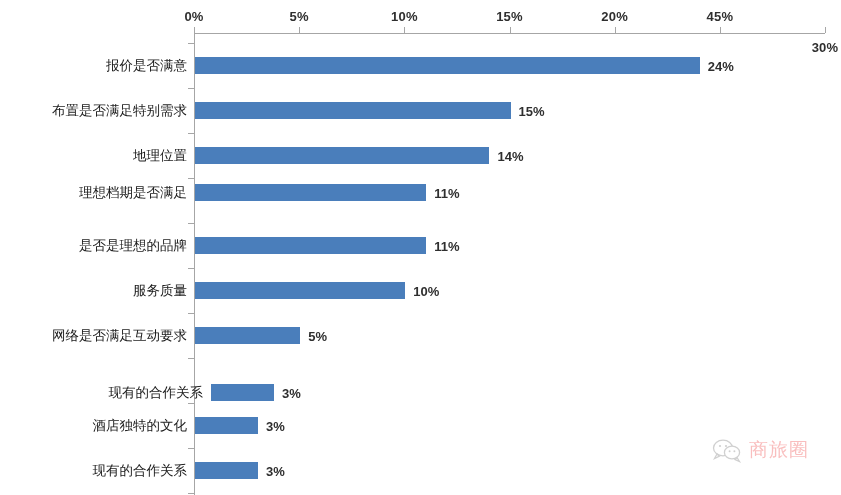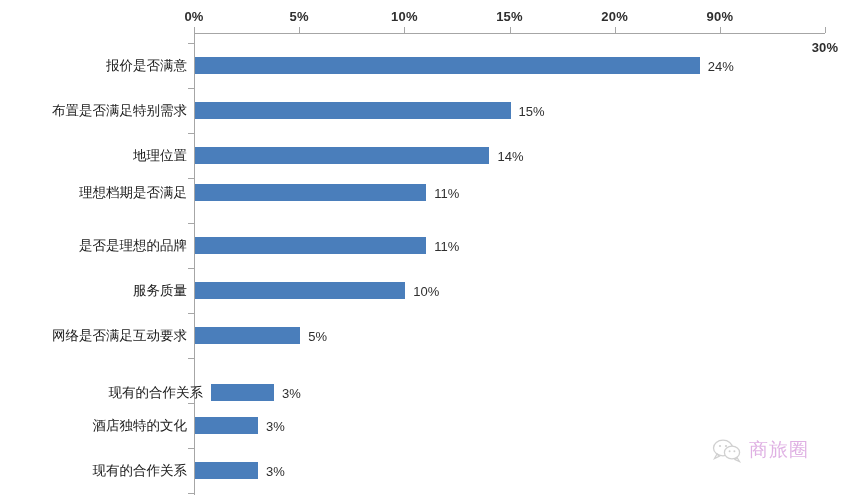--- a/index.html
+++ b/index.html
@@ -81,21 +81,21 @@
     line-height: 1;
   }
   .bar {
     position: absolute;
     background: #4a7ebb;
     height: 17px;
   }
   .bar-value {
     position: absolute;
     font-size: 13px;
-    font-weight: normal;
+    font-weight: bold;
     color: #2f2f2f;
     white-space: nowrap;
     line-height: 1;
   }
 
   
   .watermark {
     position: absolute;
     display: flex;
     align-items: center;
@@ -103,37 +103,37 @@
     opacity: 0.34;
     pointer-events: none;
   }
   .wm-logo {
     width: 30px;
     height: 26px;
     position: relative;
   }
   .wm-text {
     font-size: 19px;
-    color: #a21caf;
+    color: #ef4444;
     letter-spacing: 1px;
     white-space: nowrap;
   }
 </style>
 </head>
 <body>
 
 <div id="chart-root">
 
   <div class="axis-top">
       <span class="tick-label" style="left: 194px;">0%</span>
       <span class="tick-label" style="left: 299.167px;">5%</span>
       <span class="tick-label" style="left: 404.333px;">10%</span>
       <span class="tick-label" style="left: 509.5px;">15%</span>
       <span class="tick-label" style="left: 614.667px;">20%</span>
-      <span class="tick-label" style="left: 719.833px;">90%</span>
+      <span class="tick-label" style="left: 719.833px;">45%</span>
       <span class="tick-label" style="left: 825px; margin-top: 31px;">30%</span>
     </div>
 
   <div id="axis-layer">
       <div class="axis-line-h" style="left: 194px; top: 33px; width: 631px; background: rgb(166, 166, 166);"></div>
       <div class="tick-mark-top" style="left: 194px; top: 27px; background: rgb(166, 166, 166);"></div>
       <div class="tick-mark-top" style="left: 299.167px; top: 27px; background: rgb(166, 166, 166);"></div>
       <div class="tick-mark-top" style="left: 404.333px; top: 27px; background: rgb(166, 166, 166);"></div>
       <div class="tick-mark-top" style="left: 509.5px; top: 27px; background: rgb(166, 166, 166);"></div>
       <div class="tick-mark-top" style="left: 614.667px; top: 27px; background: rgb(166, 166, 166);"></div>

